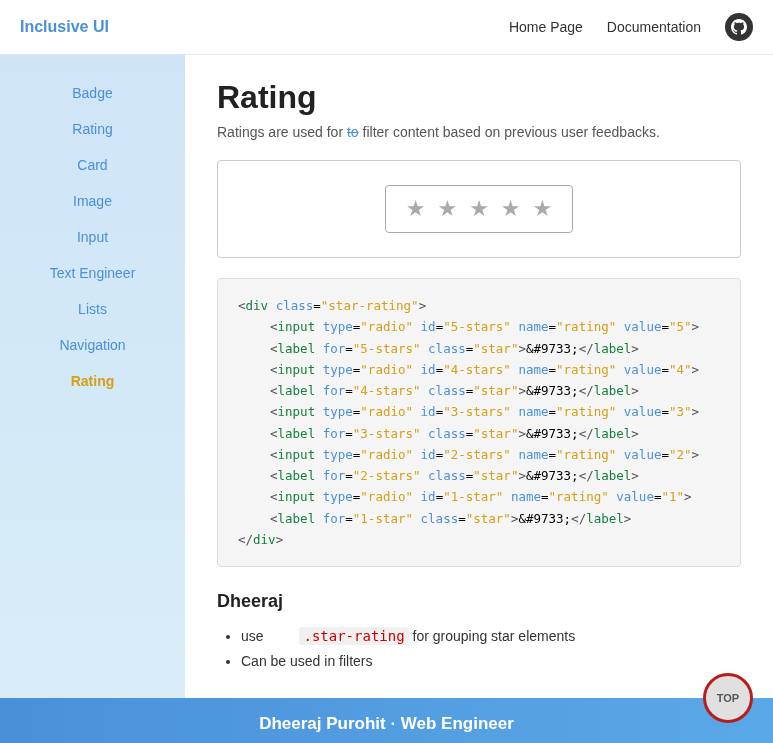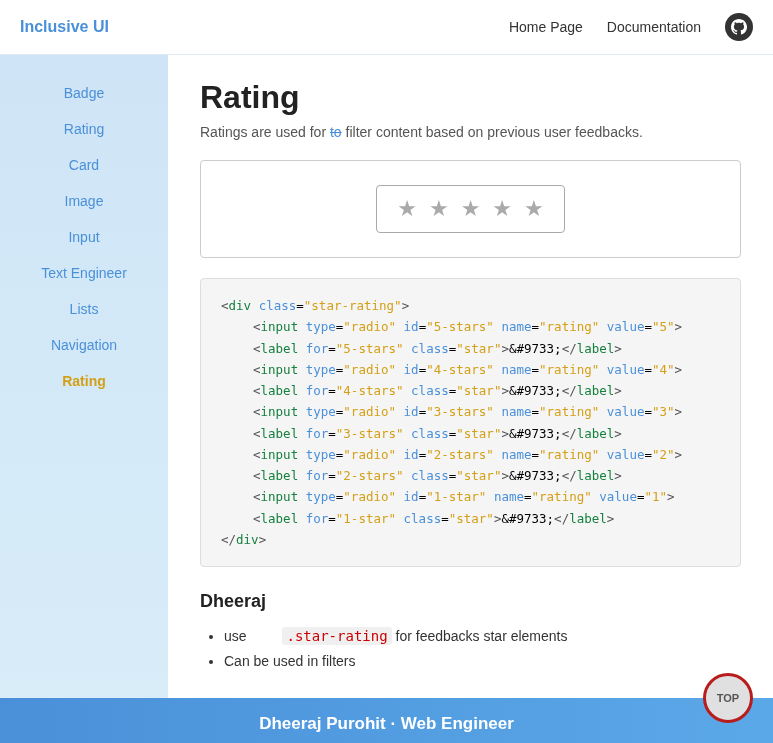--- a/index.html
+++ b/index.html
@@ -43,21 +43,21 @@
     }
 
     
     .layout {
       display: flex;
       min-height: calc(743px - 48px - 100px);
     }
 
     
     .sidebar {
-      width: 168px;
+      width: 185px;
       background: linear-gradient(to bottom, #cfe5f7, #d8edf8);
       padding: 20px 0;
       flex-shrink: 0;
     }
     .sidebar-item {
       display: block;
       text-align: center;
       padding: 10px 0;
       text-decoration: none;
       font-size: 14px;
@@ -263,21 +263,21 @@
       <div style="padding-left:32px"><span class="tag-bracket">&lt;</span><span class="tag">input</span> <span class="attr-name">type</span>=<span class="attr-value">"radio"</span> <span class="attr-name">id</span>=<span class="attr-value">"2-stars"</span> <span class="attr-name">name</span>=<span class="attr-value">"rating"</span> <span class="attr-name">value</span>=<span class="attr-value">"2"</span><span class="tag-bracket">&gt;</span></div>
       <div style="padding-left:32px"><span class="tag-bracket">&lt;</span><span class="tag">label</span> <span class="attr-name">for</span>=<span class="attr-value">"2-stars"</span> <span class="attr-name">class</span>=<span class="attr-value">"star"</span><span class="tag-bracket">&gt;</span>&amp;#9733;<span class="tag-bracket">&lt;/</span><span class="tag">label</span><span class="tag-bracket">&gt;</span></div>
       <div style="padding-left:32px"><span class="tag-bracket">&lt;</span><span class="tag">input</span> <span class="attr-name">type</span>=<span class="attr-value">"radio"</span> <span class="attr-name">id</span>=<span class="attr-value">"1-star"</span> <span class="attr-name">name</span>=<span class="attr-value">"rating"</span> <span class="attr-name">value</span>=<span class="attr-value">"1"</span><span class="tag-bracket">&gt;</span></div>
       <div style="padding-left:32px"><span class="tag-bracket">&lt;</span><span class="tag">label</span> <span class="attr-name">for</span>=<span class="attr-value">"1-star"</span> <span class="attr-name">class</span>=<span class="attr-value">"star"</span><span class="tag-bracket">&gt;</span>&amp;#9733;<span class="tag-bracket">&lt;/</span><span class="tag">label</span><span class="tag-bracket">&gt;</span></div>
       <div><span class="tag-bracket">&lt;/</span><span class="tag">div</span><span class="tag-bracket">&gt;</span></div>
     </div>
 
     <h2 class="usecase-title">Dheeraj</h2>
     <ul class="usecase-list">
       <li>
-        <span>use </span><code class="code-inline">.star-rating</code><span> for feedbacks star elements</span>
+        <span>use </span><code class="code-inline">.star-rating</code><span> for grouping star elements</span>
       </li>
       <li>
         <span>Can be used in filters</span>
       </li>
     </ul>
 
   </main>
 </div>
 
 <footer class="footer">

